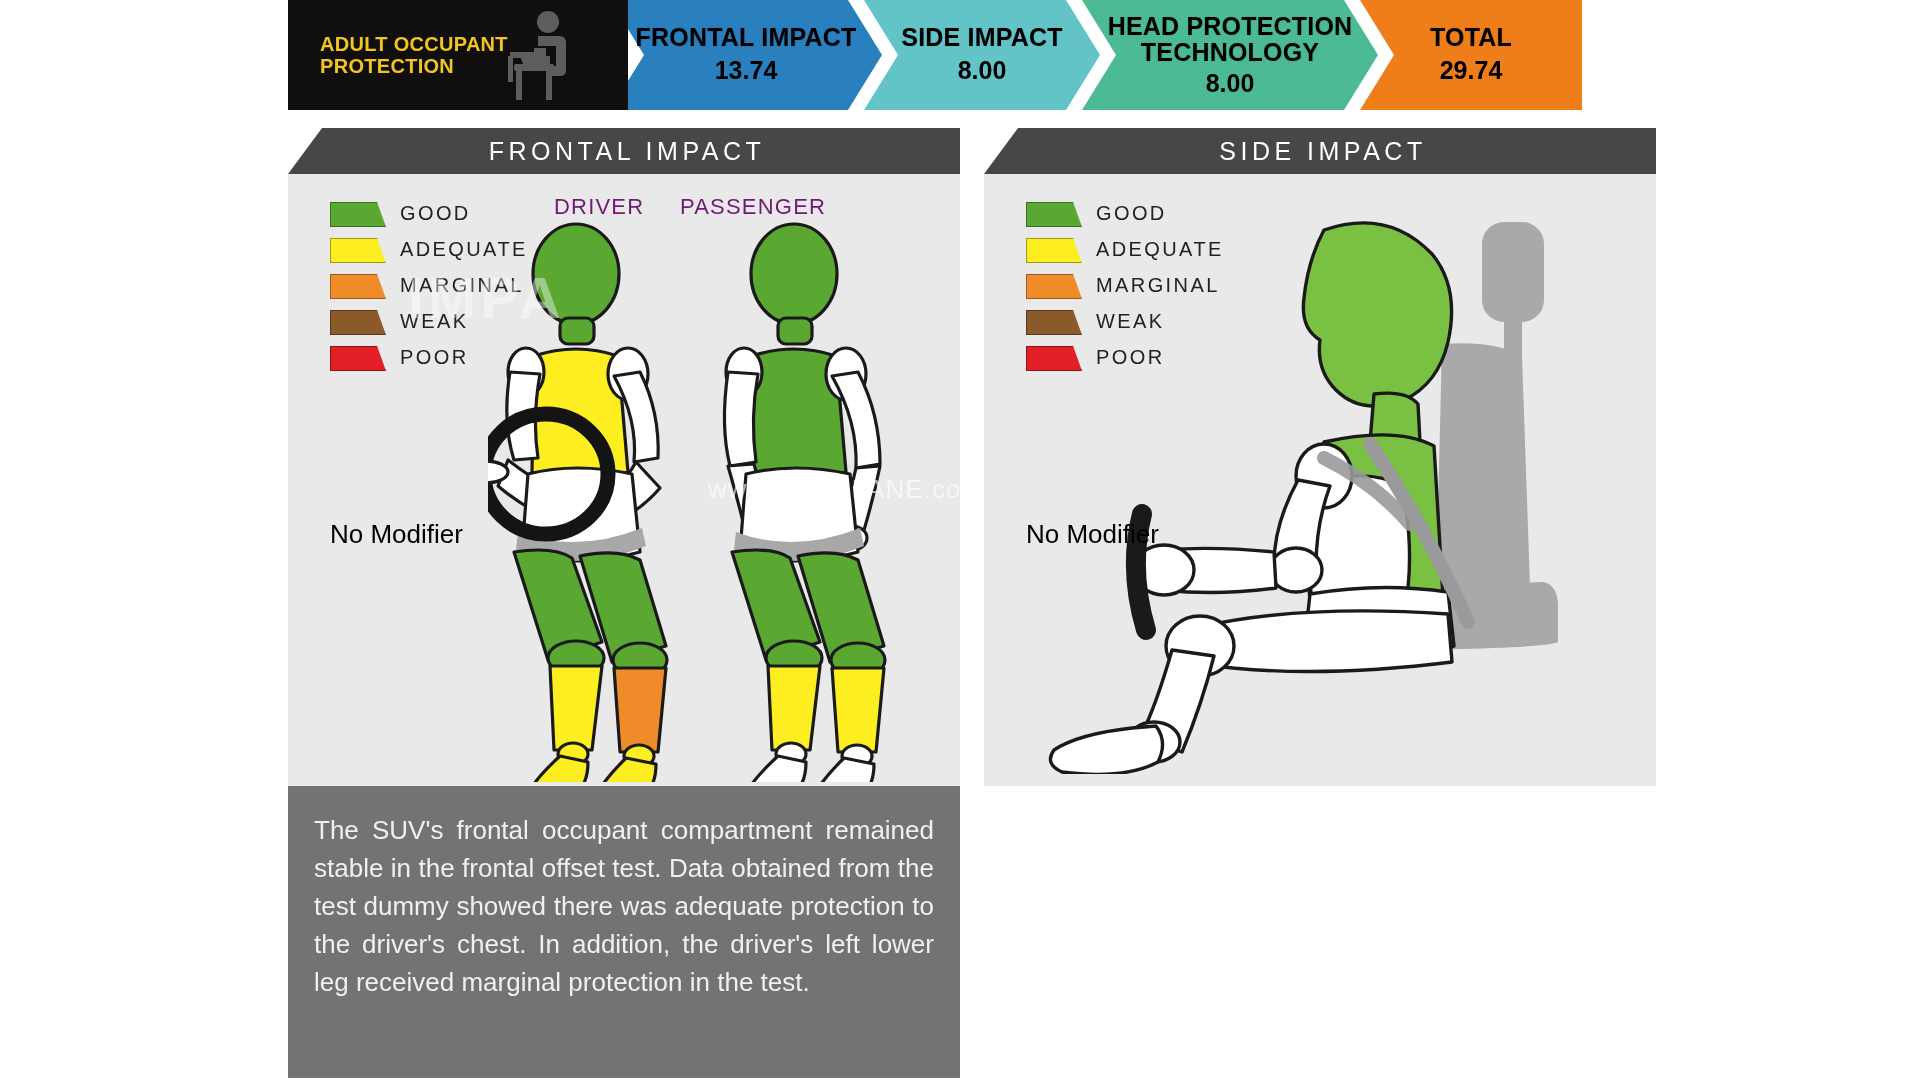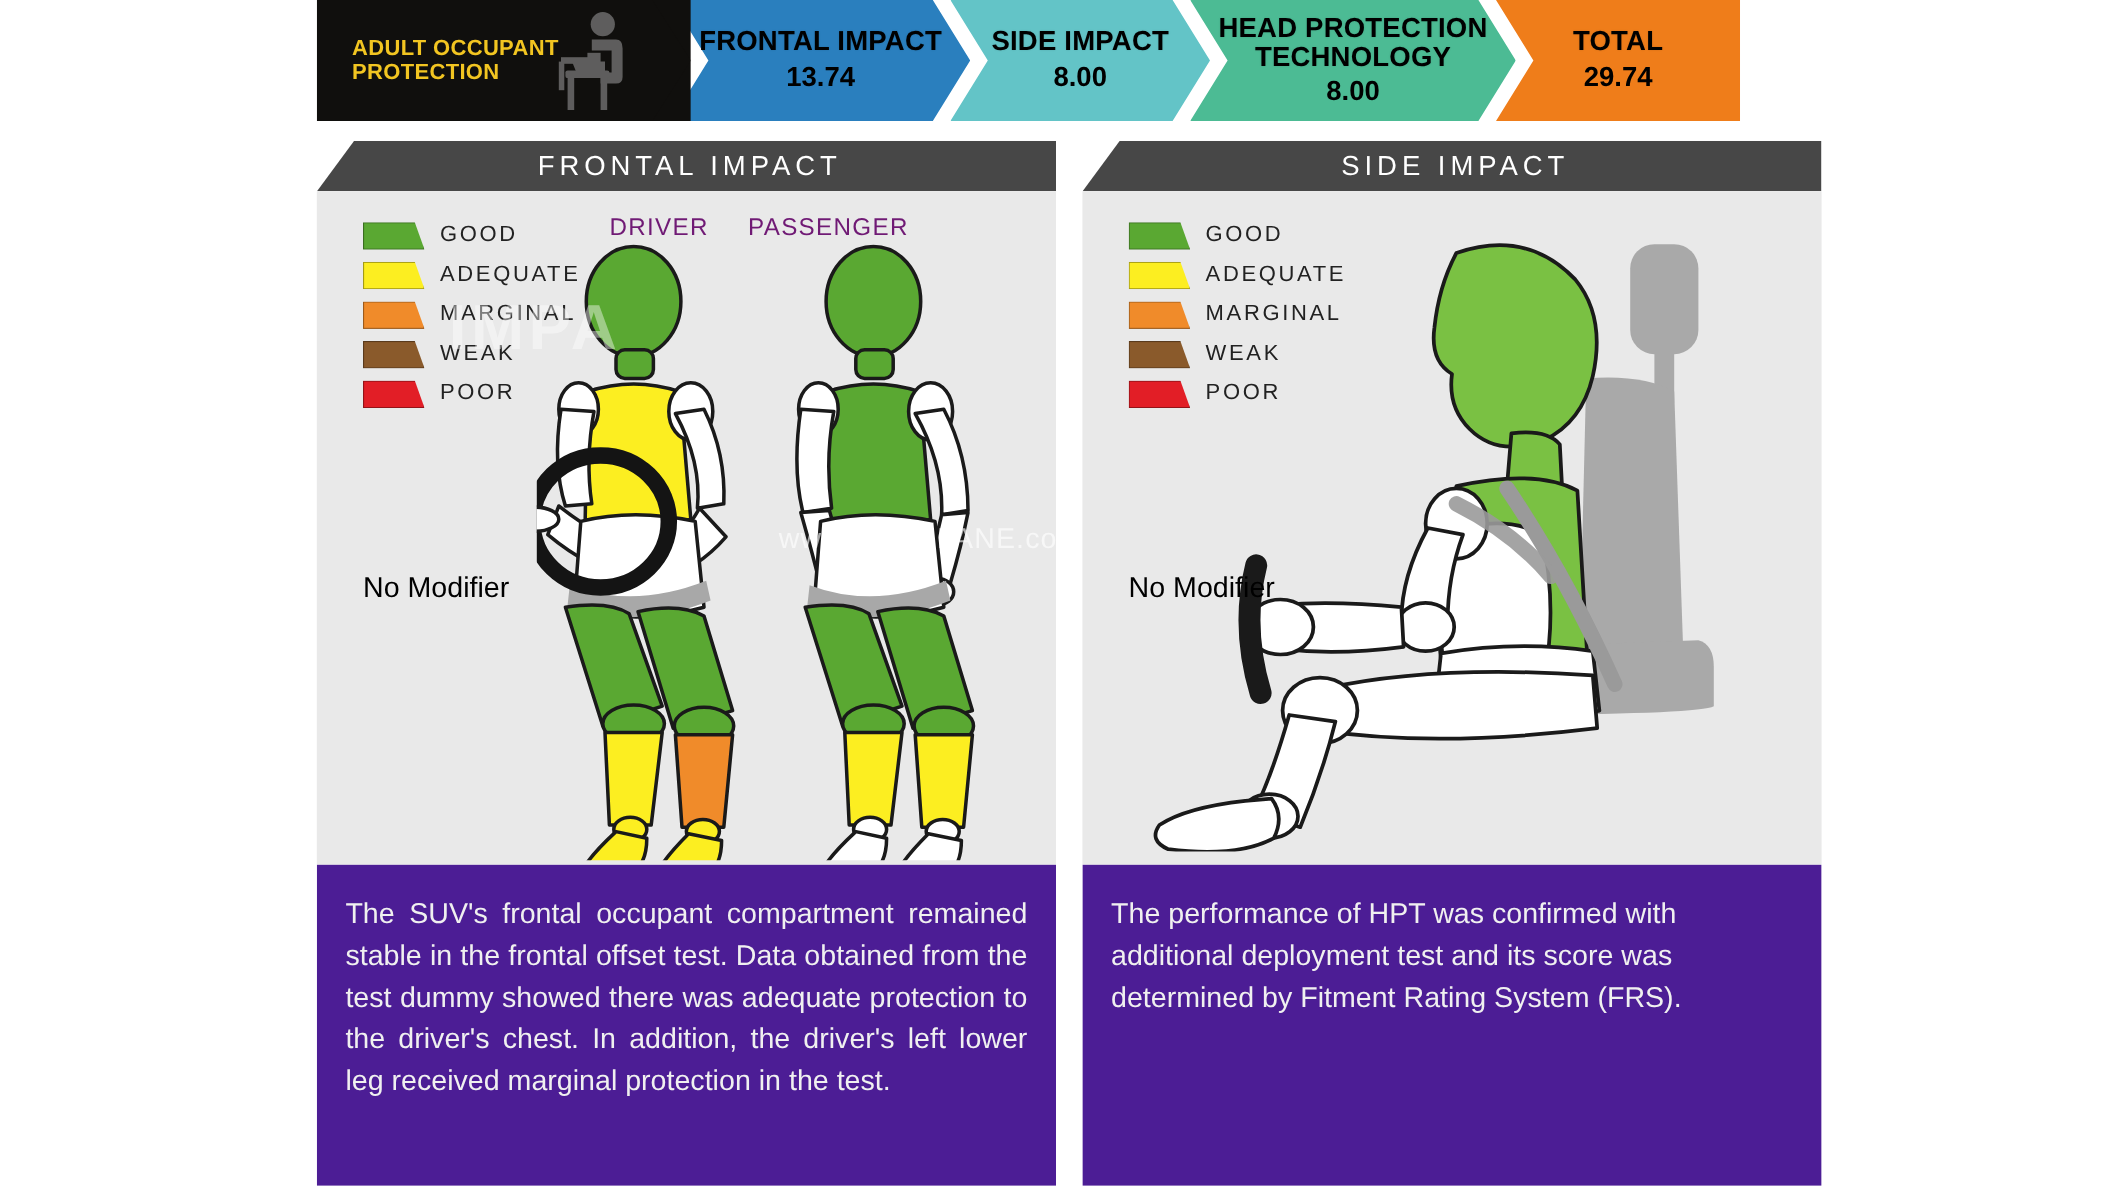--- a/index.html
+++ b/index.html
@@ -158,21 +158,21 @@
     position: absolute;
     font-size: 22px;
     letter-spacing: 1.2px;
     color: #701a75;
   }
   .lbl-driver { left: 266px; }
   .lbl-passenger { left: 392px; text-align: right; }
 
   .panel-foot {
     position: relative;
-    background: #4c1d95;
+    background: #737373;
     min-height: 150px;
     padding: 26px 26px 26px 26px;
     clip-path: polygon(0 0, 100% 0, 100% 100%, 0 100%, 0 0);
   }
   .panel-foot-inner {
     position: relative;
   }
   .foot-text {
     color: #f0f0f0;
     font-size: 26px;
@@ -484,21 +484,16 @@
             <ellipse class="ol2 wht2" cx="130" cy="548" rx="26" ry="20"></ellipse>
 
             <path class="ol2 wht2" d="M108 534 Q54 540 30 556 Q20 570 38 578 Q100 586 134 568 Q144 548 132 532 Z"></path>
 
             <path class="belt2" d="M346 250 Q400 330 444 428"></path>
             <path class="belt2" d="M300 264 Q352 290 386 330" opacity="0.9"></path>
           </svg>
         </div>
       </div>
 
-      <div class="panel-foot side">
-        <div class="panel-foot-inner">
-          <p class="foot-text">The performance of HPT was confirmed with additional deployment test and its score was determined by Fitment Rating System (FRS).</p>
-        </div>
-      </div>
     </div>
 
   </div>
 </div>
 
 </body></html>

